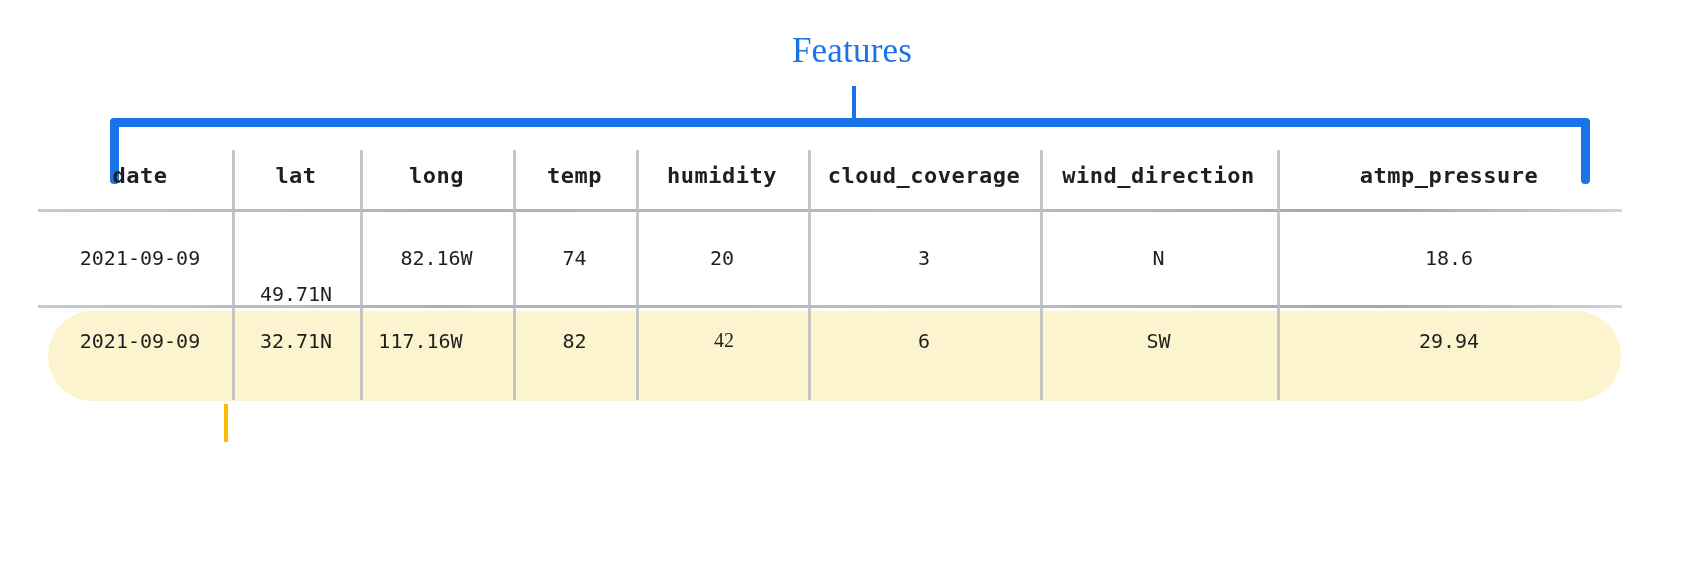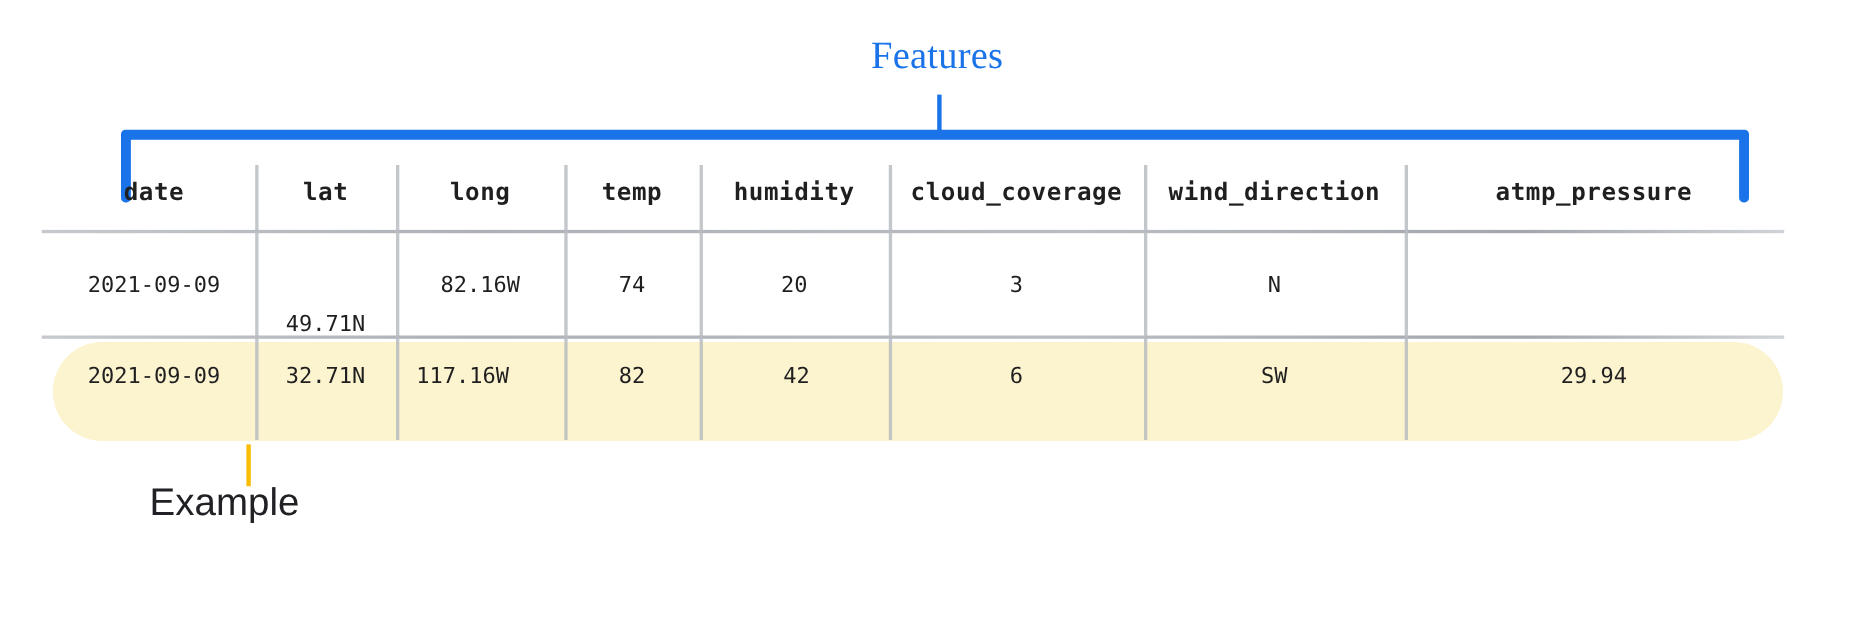--- a/index.html
+++ b/index.html
@@ -197,28 +197,28 @@
     <div class="cell head" style="left:1277px;width:344px;">atmp_pressure</div>
     <div class="cell head" style="left:1040px;width:237px;">wind_direction</div>
 
     <div class="cell r1" style="left:48px;  width:184px;">2021-09-09</div>
     <div class="cell r1" style="left:232px; width:128px;margin-top:36px;">49.71N</div>
     <div class="cell r1" style="left:360px; width:153px;">82.16W</div>
     <div class="cell r1" style="left:513px; width:123px;">74</div>
     <div class="cell r1" style="left:636px; width:172px;">20</div>
     <div class="cell r1" style="left:808px; width:232px;">3</div>
     <div class="cell r1" style="left:1040px;width:237px;">N</div>
+    <div class="cell r1" style="left:1277px;width:344px;">18.6</div>
 
     <div class="cell r2" style="left:48px;  width:184px;">2021-09-09</div>
     <div class="cell r2" style="left:232px; width:128px;">32.71N</div>
     <div class="cell r2" style="left:360px; width:121px;">117.16W</div>
     <div class="cell r2" style="left:513px; width:123px;">82</div>
-    <div class="cell r2" style="left:636px; width:176px;">42</div>
+    <div class="cell r2" style="left:636px; width:176px;font-family:Liberation Serif, serif;">42</div>
     <div class="cell r2" style="left:808px; width:232px;">6</div>
     <div class="cell r2" style="left:1040px;width:237px;">SW</div>
     <div class="cell r2" style="left:1277px;width:344px;">29.94</div>
 
   </div>
 
   <div class="example-stem"></div>
-  <div class="example-label">Example</div>
 
 </div>
 
 </body></html>

